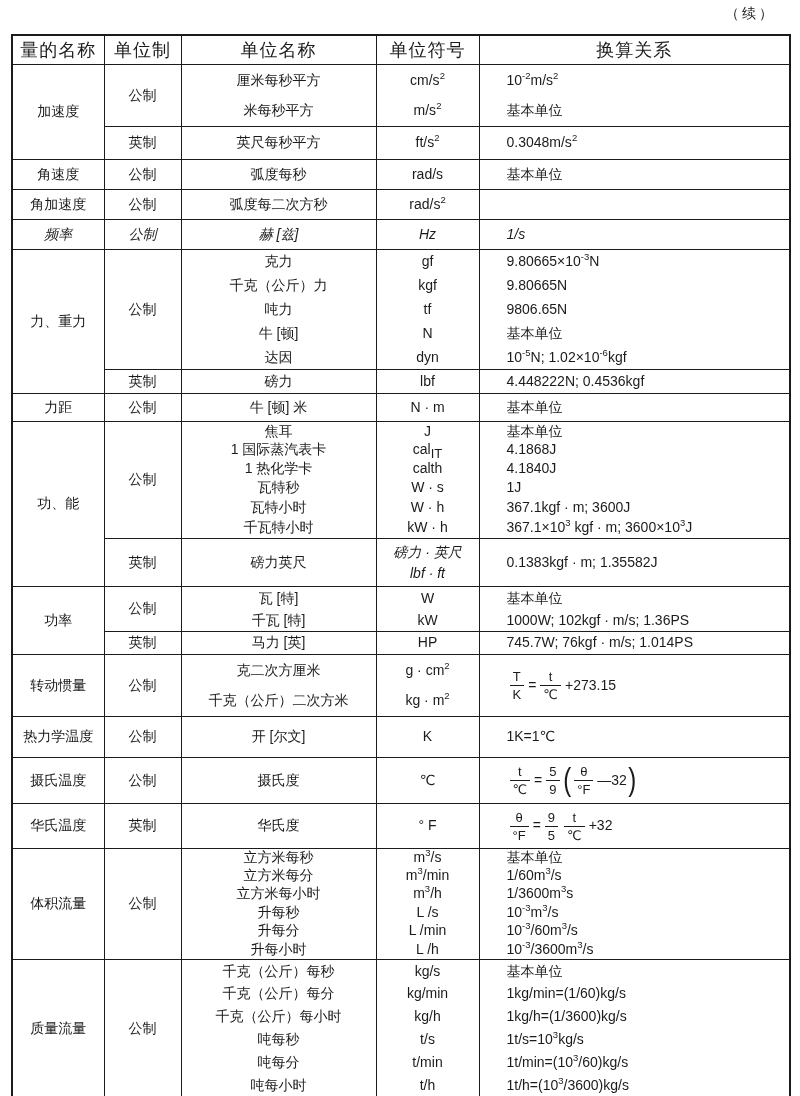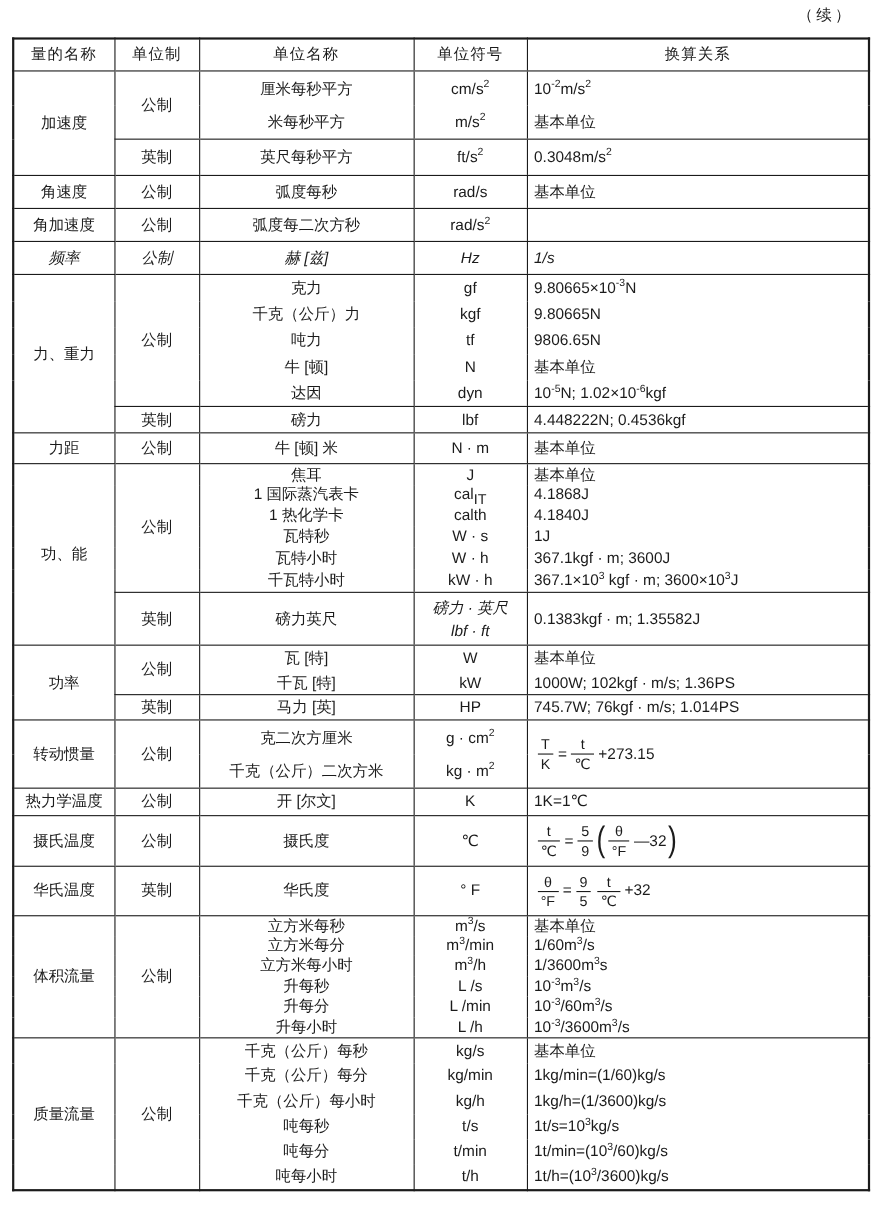--- a/index.html
+++ b/index.html
@@ -17,24 +17,24 @@
     border:2px solid #1b1b1b;
     font-size:14px;
   }
   th,td{
     border-left:1.5px solid #1b1b1b;
     padding:0;margin:0;font-weight:normal;vertical-align:middle;
     overflow:hidden;
   }
   thead th{
     border-bottom:1.5px solid #1b1b1b;height:28px;
-    font-size:14px;letter-spacing:1px;
+    font-size:18px;letter-spacing:1px;
   }
   tbody td{text-align:center;line-height:1.25;}
-  td.c-conv{text-align:left;padding-left:6px;}
+  td.c-conv{text-align:left;padding-left:27px;}
   .bb{border-bottom:1.5px solid #1b1b1b;}
   sup{font-size:9.5px;line-height:0;}
   sub{font-size:13px;line-height:0;}
   .sym2{line-height:1.45;font-style:italic;}
   .frac{
     display:inline-block;vertical-align:middle;text-align:center;
     margin:0 3px;font-size:13px;line-height:1;
   }
   .frac .num{display:block;border-bottom:1.3px solid #1b1b1b;padding:1px 3px 2px;}
   .frac .den{display:block;padding:2px 3px 1px;}
@@ -206,21 +206,21 @@
         <td rowspan="2" class="c-qty bb">转动惯量</td>
         <td rowspan="2" class="c-sys bb">公制</td>
         <td class="c-name">克二次方厘米</td>
         <td class="c-sym">g · cm<sup>2</sup></td>
         <td rowspan="2" class="c-conv bb"><span class="frac"><span class="num">T</span><span class="den">K</span></span><span class="ft">=</span><span class="frac"><span class="num">t</span><span class="den">℃</span></span><span class="ft">+273.15</span></td>
       </tr>
       <tr style="height: 31px;">
         <td class="c-name bb">千克（公斤）二次方米</td>
         <td class="c-sym bb">kg · m<sup>2</sup></td>
       </tr>
-      <tr style="height: 25px; margin-left: 12px;">
+      <tr style="height: 41px; margin-left: 12px;">
         <td rowspan="1" class="c-qty bb">热力学温度</td>
         <td rowspan="1" class="c-sys bb">公制</td>
         <td class="c-name bb">开 [尔文]</td>
         <td class="c-sym bb">K</td>
         <td class="c-conv bb">1K=1℃</td>
       </tr>
       <tr style="height: 46px;">
         <td rowspan="1" class="c-qty bb">摄氏温度</td>
         <td rowspan="1" class="c-sys bb">公制</td>
         <td class="c-name bb">摄氏度</td>

